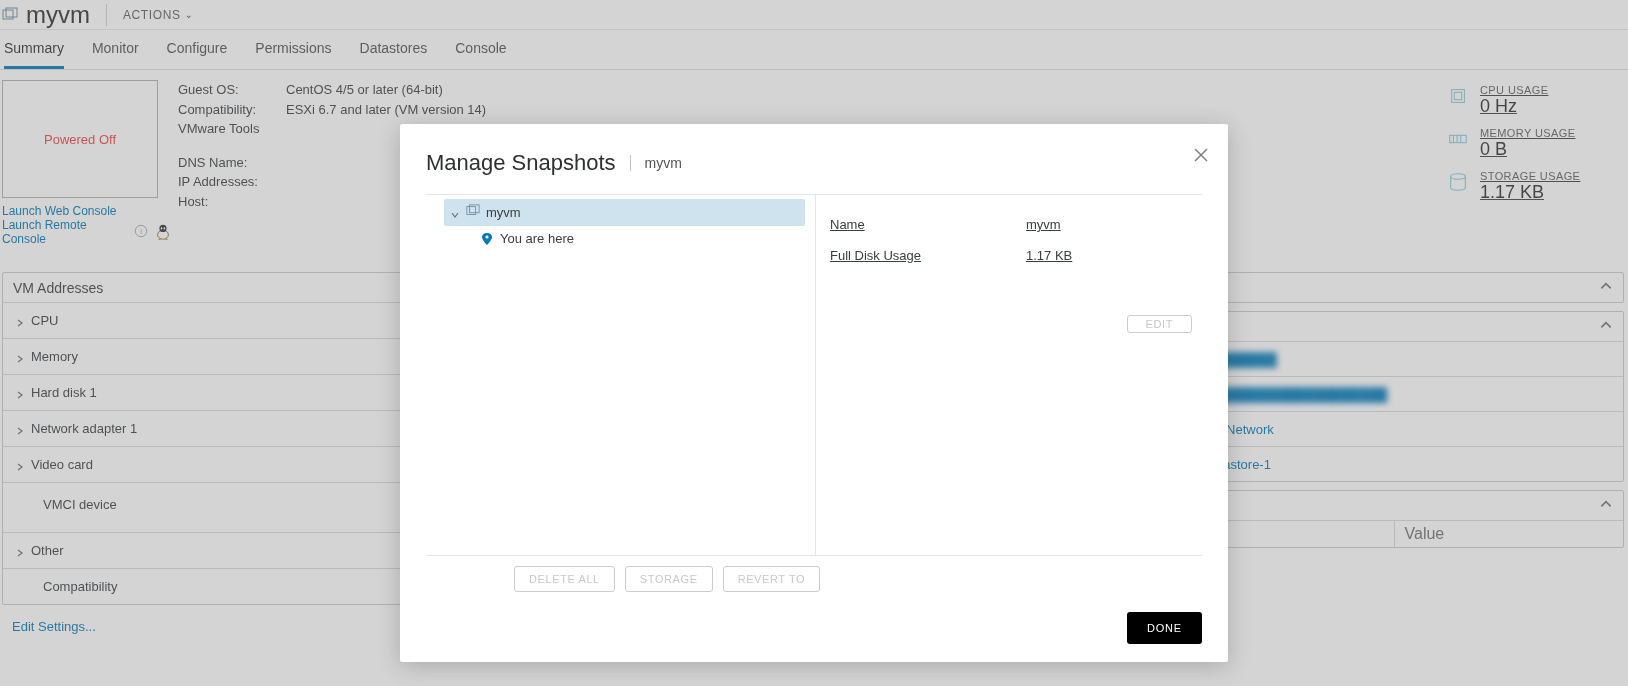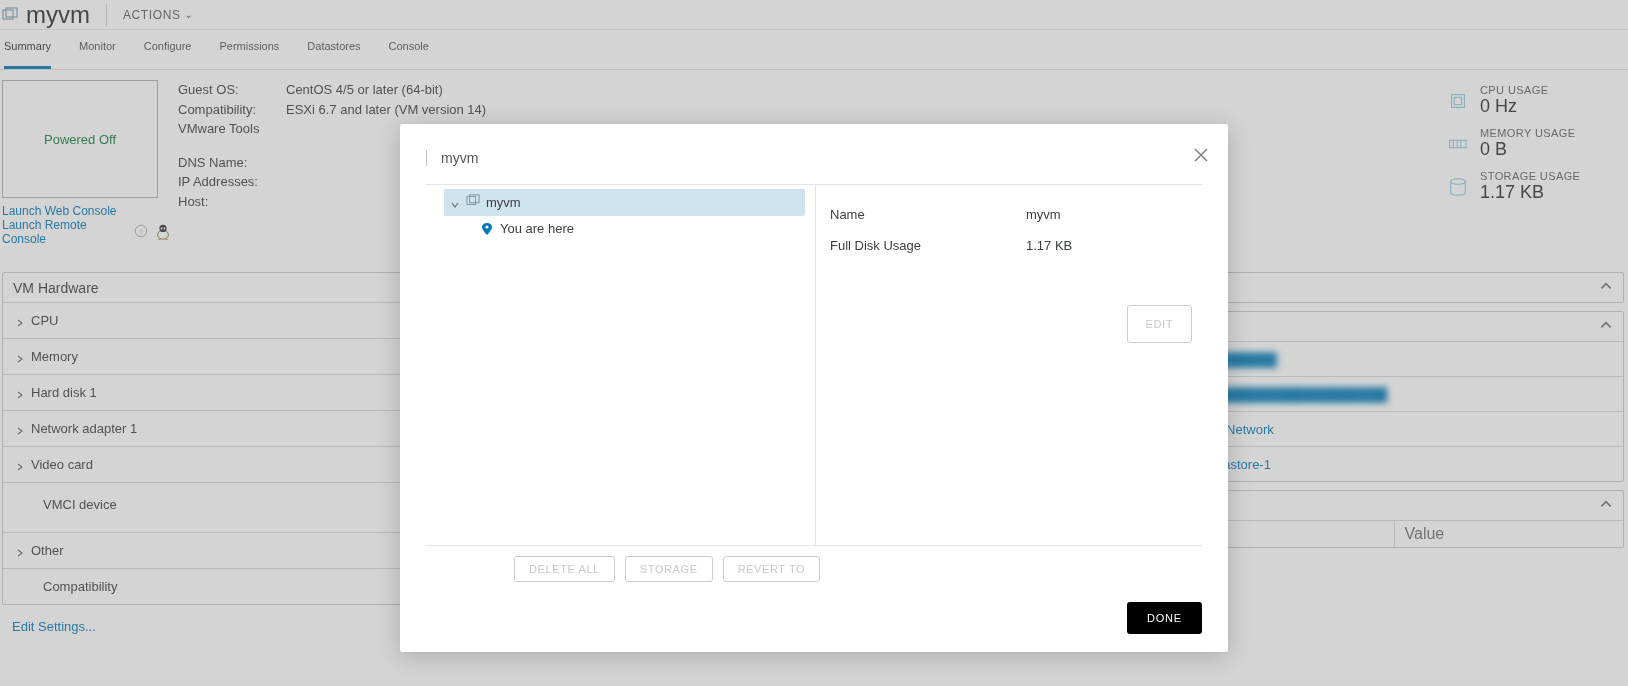--- a/index.html
+++ b/index.html
@@ -51,21 +51,21 @@
   .chevron-down { font-size: 10px; margin-left:4px; }
   
   .tabs {
     display: flex;
     gap: 28px;
     padding: 10px 4px 0 4px;
     height: 40px;
     border-bottom: 1px solid #e0e0e0;
   }
   .tab {
-    font-size: 11px;
+    font-size: 14px;
     color: #4f5254;
     padding-bottom: 8px;
     border-bottom: 3px solid transparent;
   }
   .tab.active {
     border-bottom-color: #0079b8;
     color: #2d2f31;
   }
   
   .content {
@@ -75,41 +75,41 @@
   }
   .thumb-area {
     width: 170px;
     flex-shrink:0;
   }
   .thumb {
     width: 156px;
     height: 118px;
     border: 1px solid #b0b0b0;
     display:flex; align-items:center; justify-content:center;
-    font-size:13px; color:#15803d;
+    font-size:13px; color:#ef4444;
   }
   .console-links { margin-top: 6px; font-size:12px; }
   .console-links .link { color:#0079b8; }
   .console-row { display:flex; align-items:center; gap:6px; }
   .info-icon-svg { width:14px; height:14px; }
   .linux-icon { display:inline-flex; width:18px; height:18px; align-items:center; justify-content:center; }
   .details {
     flex: 1;
     padding-left: 6px;
     font-size: 13px;
     line-height: 1.5;
   }
   .details .row { display:flex; }
   .details .label { width: 108px; color:#3b3e40; }
   .usage {
     width: 180px;
     padding-top: 4px;
     padding-right: 10px;
   }
-  .usage-item { display:flex; align-items:center; margin-bottom: 10px; }
+  .usage-item { display:flex; align-items:flex-start; margin-bottom: 10px; text-decoration: underline; }
   .usage-icon { width:24px; height:24px; margin-right: 10px; display:flex; align-items:center; justify-content:center; }
   .usage-icon svg { width:22px; height:22px; stroke:#89cbdf; fill:none; stroke-width:1.2; }
   .usage-label { font-size:11px; letter-spacing:0.4px; color:#5d5f61; }
   .usage-value { font-size:18px; color:#2d2f31; }
   
   .panels-wrap {
     position:absolute; left:2px; top:272px; right:4px;
     display:flex; gap:10px;
   }
   .panel-left { flex: 1; }
@@ -204,31 +204,32 @@
     background:#cfe3ef;
     border-radius:2px;
   }
   .tree-child { margin-left: 30px; align-items: center; }
   .node-expand { width:10px; height:10px; }
   .pin-icon { width:14px; height:14px; color:#0079b8; }
   .snap-details {
     flex:1;
     padding: 22px 10px 10px 14px;
     position:relative;
+    text-decoration:underline;
   }
   .detail-row { display:flex; margin-bottom: 16px; font-size:13px; }
   .detail-row .dl { width:196px; color:#3b3e40; }
   .edit-btn {
     position:absolute; right:10px; top:120px;
     border:1px solid #c9cdd0;
     color:#c6c8ca;
     background:#fff;
     font-size:11px;
     letter-spacing:0.6px;
-    padding: 12px 18px;
+    padding: 2px 18px;
     border-radius:3px;
   }
   .snap-actions {
     display:flex; gap:10px;
     padding: 10px 0 0 88px;
   }
   .btn-outline {
     border:1px solid #c9cdd0;
     color:#c6c8ca;
     background:#fff;
@@ -372,21 +373,21 @@
             <div class="usage-value">1.17 KB</div>
           </div>
       </div>
     </div>
   </div>
 
   <div class="panels-wrap">
     <div class="panel-left">
       <div class="panel">
         <div class="panel-header">
-          <span>VM Hardware</span>
+          <span>VM Addresses</span>
           <span><svg class="collapse-ic" viewBox="0 0 12 12">
                 <path d="M2 8 L6 4 L10 8" fill="none" stroke="#6d7073" stroke-width="1.4"></path>
               </svg></span>
         </div>
         <div class="hw-row">
             <span class="arrow"><svg viewBox="0 0 10 10">
                 <path d="M3 2 L7 5 L3 8" fill="none" stroke="#6d7073" stroke-width="1.2"></path>
               </svg></span>
             <span>CPU</span>
           </div>
@@ -503,20 +504,21 @@
 
   <div class="modal-overlay">
     <div class="modal">
       <div class="modal-close">
         <svg viewBox="0 0 18 18">
             <line x1="3" y1="3" x2="15" y2="15"></line>
             <line x1="15" y1="3" x2="3" y2="15"></line>
           </svg>
       </div>
       <div class="modal-title-row">
+        <span class="modal-title">Manage Snapshots</span>
         <span class="modal-sub">myvm</span>
       </div>
       <div class="modal-body">
         <div class="snap-tree">
           <div class="tree-node selected">
             <span class="node-expand"><svg viewBox="0 0 10 10">
                   <path d="M2 3 L5 7 L8 3" fill="none" stroke="#6d7073" stroke-width="1.2"></path>
                 </svg></span>
             <span><svg width="14" height="14" viewBox="0 0 16 16">
                   <rect x="1" y="3" width="10" height="9" fill="none" stroke="#6f8ea0" stroke-width="1"></rect>

